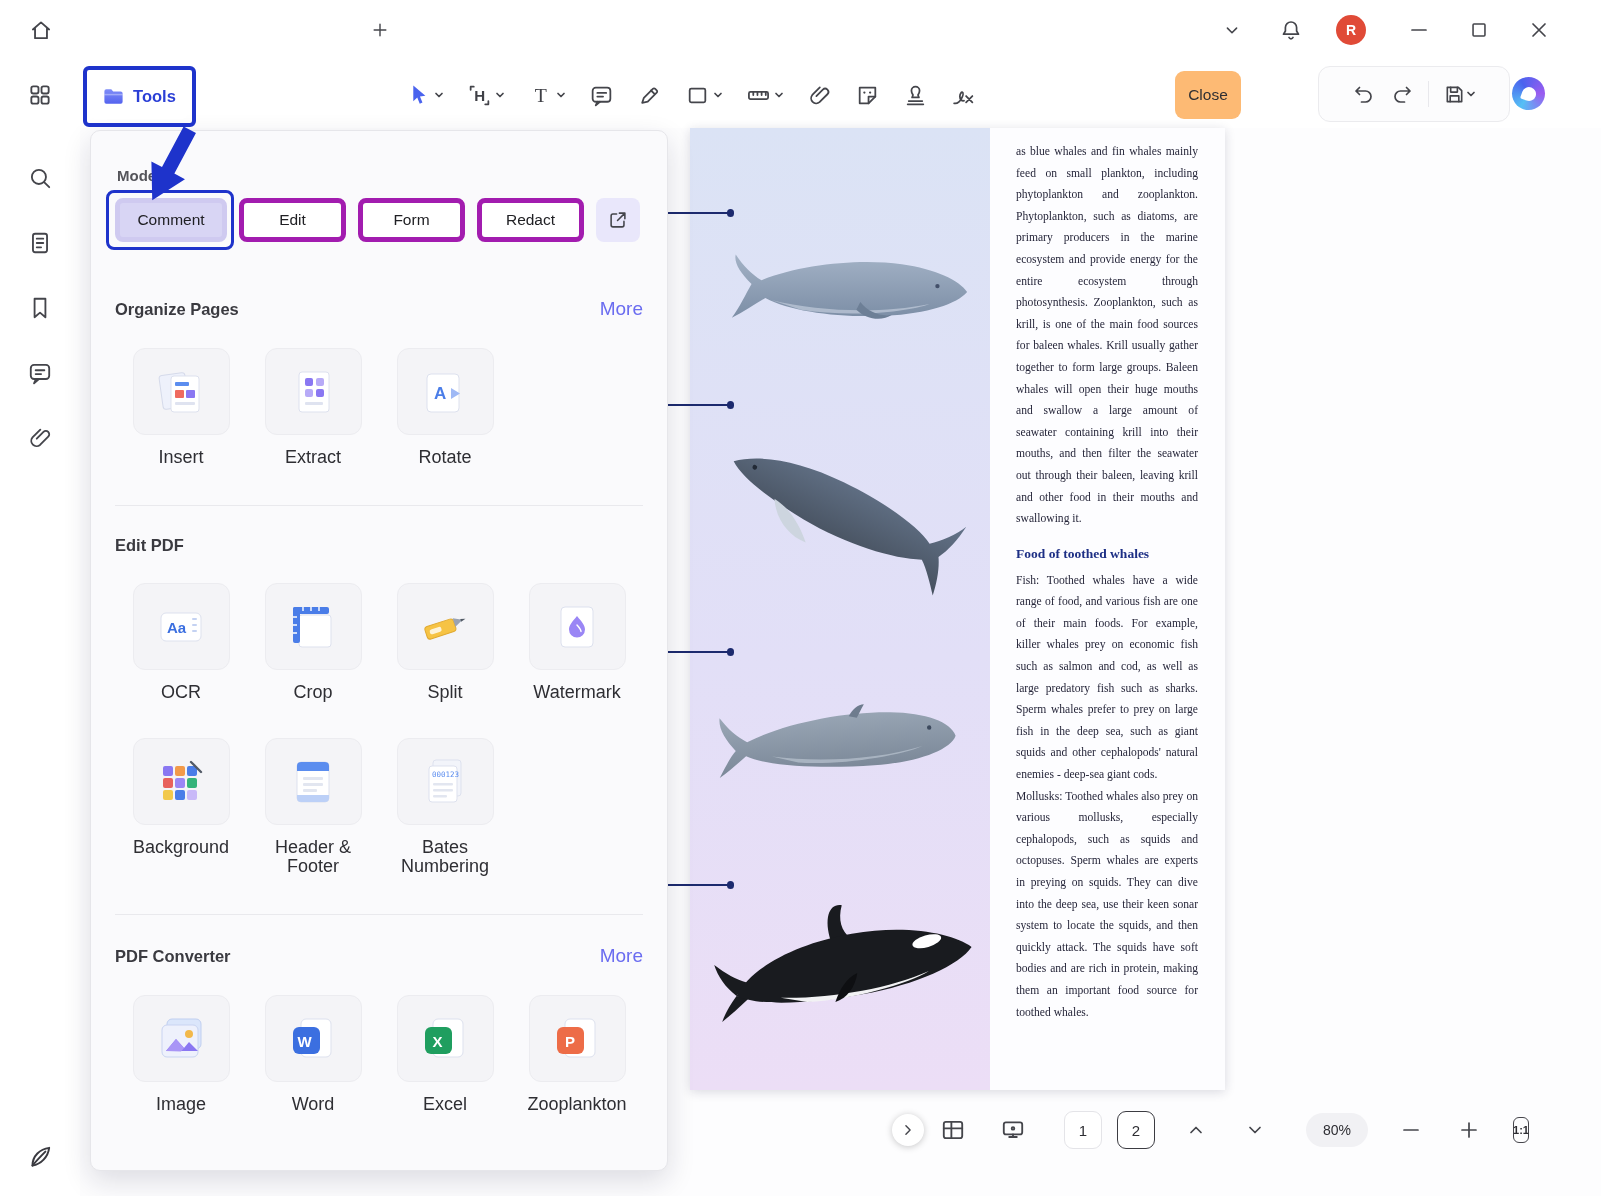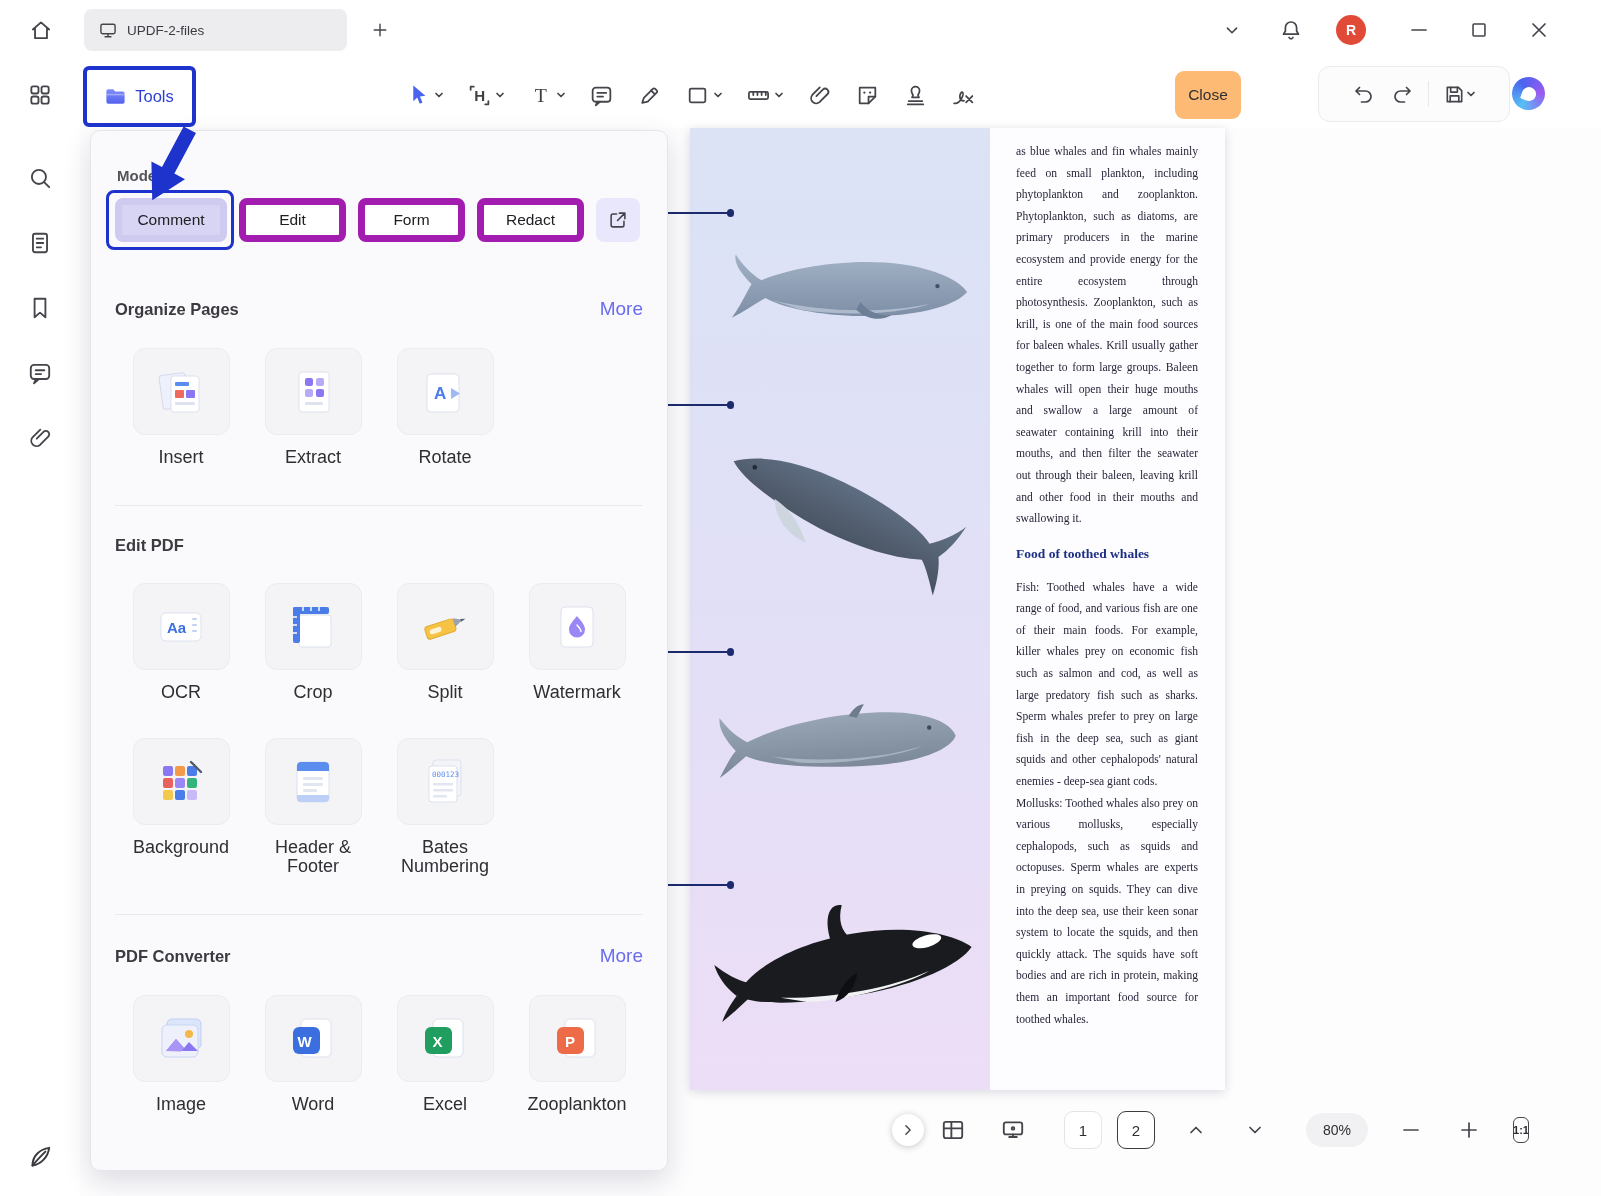--- a/index.html
+++ b/index.html
@@ -26,37 +26,37 @@
   .win-close{position:absolute;left:1526px;top:17px;width:26px;height:26px}
 
   
   .sidebar{position:absolute;left:0;top:60px;width:80px;bottom:0;background:#fff;display:flex;flex-direction:column;align-items:center;padding-top:18px;gap:31px;z-index:4}
   .side-btn{width:34px;height:34px;display:flex;align-items:center;justify-content:center}
   .side-btn.gap{margin-top:18px}
   .side-bottom{position:absolute;bottom:22px;left:50%;transform:translateX(-50%)}
 
   
   .tools-btn{position:absolute;left:89px;top:73px;width:100px;height:46px;background:#fff;border-radius:8px;display:flex;align-items:center;justify-content:center;gap:8px;z-index:11}
-  .tools-label{font-size:16.5px;font-weight:400;color:#2b3fd6}
+  .tools-label{font-size:16.5px;font-weight:700;color:#2b3fd6}
   .center-tools{position:absolute;left:402px;top:68px;height:54px;display:flex;align-items:center;gap:15px;z-index:4}
   .tool{display:flex;align-items:center;gap:3px;padding:4px}
   .close-btn{position:absolute;left:1175px;top:71px;width:66px;height:48px;background:#fdba74;border-radius:9px;display:flex;align-items:center;justify-content:center;font-size:15.5px;color:#2f2f33;z-index:4}
   .history-group{position:absolute;left:1318px;top:66px;width:192px;height:56px;border:1px solid #ebebee;background:#fcfcfd;border-radius:12px;display:flex;align-items:center;justify-content:center;gap:14px;z-index:4}
   .hist-div{width:1px;height:26px;background:#e8e8ec}
   .ai-badge{position:absolute;left:1512px;top:77px;width:33px;height:33px;border-radius:50%;background:conic-gradient(from 210deg,#56c0f5,#4a63ee,#9a5cf0,#56c0f5);display:flex;align-items:center;justify-content:center;z-index:4}
   .ai-core{width:14px;height:14px;background:#fff;border-radius:50% 50% 50% 12%;transform:rotate(20deg)}
 
   
   .viewer{position:absolute;left:80px;top:128px;right:0;bottom:0;background:#fdfdfe}
   .page{position:absolute;left:610px;top:0;width:535px;height:962px;background:#fff;box-shadow:0 2px 10px rgba(30,30,70,.16)}
   .page-left{position:absolute;top:0;left:0;bottom:0;width:300px;background:linear-gradient(180deg,#dbe3f5 0%,#e2dff7 55%,#ecdef6 100%);overflow:visible}
   .whale{position:absolute}
   .page-right{position:absolute;top:0;right:0;width:235px;height:100%;background:#fdfdff;padding:13px 27px 0 26px}
   .page-right p{font-family:"Liberation Serif",serif;font-size:11.6px;line-height:21.6px;color:#26263a;text-align:justify}
-  .doc-heading{font-family:"Liberation Serif",serif;font-size:13.5px;font-weight:700;color:#1d2f85;margin:16px 0 15px}
+  .doc-heading{font-family:"Liberation Serif",serif;font-size:13.5px;font-weight:700;color:#1d2f85;margin:16px 0 8px}
   .connector{position:absolute;left:588px;width:62px;height:2px;background:#1c2a6e;z-index:2}
   .connector i{position:absolute;right:-4px;top:-2.8px;width:7.5px;height:7.5px;border-radius:50%;background:#1c2a6e}
 
   
   .pb{position:absolute;z-index:5}
   .expand-btn{left:892px;top:1114px;width:32px;height:32px;border-radius:50%;background:#fff;box-shadow:0 1px 7px rgba(0,0,0,.22)}
   .pb-thumbs{left:940px;top:1117px;width:26px;height:26px}
   .pb-present{left:1000px;top:1117px;width:26px;height:26px}
   .page-box{width:38px;height:38px;background:#fff;border:1px solid #e4e4e8;border-radius:9px;display:flex;align-items:center;justify-content:center;font-size:15px;color:#2e2e33}
   .page-box1{left:1064px;top:1111px}
@@ -65,21 +65,21 @@
   .pb-down{left:1242px;top:1117px;width:26px;height:26px}
   .zoom-pill{left:1306px;top:1113px;width:62px;height:34px;background:#f1f1f4;border-radius:18px;display:flex;align-items:center;justify-content:center;font-size:14px;color:#2e2e33}
   .pb-minus{left:1398px;top:1117px;width:26px;height:26px}
   .pb-plus{left:1456px;top:1117px;width:26px;height:26px}
   .ratio-box{left:1513px;top:1117px;width:16px;height:26px;border:1.6px solid #46464c;border-radius:6px;display:flex;align-items:center;justify-content:center;font-size:11px;font-weight:700;color:#2e2e33}
 
   
   .tools-panel{position:absolute;left:90px;top:130px;width:578px;height:1041px;background:#fafafc;border:1px solid #e6e6ea;border-radius:10px;box-shadow:0 10px 28px rgba(20,20,60,.14);padding:36px 24px 0;z-index:8}
   .mode-label{font-size:15px;font-weight:600;color:#54545a;margin-left:2px}
   .modes-row{display:flex;gap:12px;margin-top:14px}
-  .mode-btn{height:44px;background:#fff;border:7px solid #a21caf;border-radius:8px;display:flex;align-items:center;justify-content:center;font-size:15.5px;color:#202024}
+  .mode-btn{height:44px;background:#fff;border:5px solid #a21caf;border-radius:8px;display:flex;align-items:center;justify-content:center;font-size:15.5px;color:#202024}
   .mode-comment{width:112px;background:#d8d5f4;border-color:#cfcaf0}
   .mode-plain{width:107px}
   .mode-ext{width:44px;height:44px;background:#e9e7fb;border-radius:8px;display:flex;align-items:center;justify-content:center}
   .sec-head{display:flex;justify-content:space-between;align-items:center;margin-top:56px}
   .sec-head.tight{margin-top:30px}
   .sec-title{font-size:16.5px;font-weight:600;color:#3a3a40}
   .more-link{font-size:19px;color:#6a6cf0}
   .card-grid{display:grid;grid-template-columns:repeat(4,1fr);margin-top:28px;row-gap:36px}
   .cell{display:flex;flex-direction:column;align-items:center}
   .card{width:97px;height:87px;background:#f4f4f7;border:1px solid #ececf0;border-radius:12px;display:flex;align-items:center;justify-content:center}
@@ -94,27 +94,20 @@
 </head>
 <body>
 
 <div class="app">
 
   <div class="titlebar">
     <div class="home-btn iconbtn">
       <svg class="stroke" width="26" height="26" viewBox="0 0 24 24">
           <path d="M4.5,11.5 L12,5 l7.5,6.5 M6.5,10 V19.5 h11 V10"></path>
         </svg>
-    </div>
-    <div class="tab">
-      <svg class="stroke" width="20" height="20" viewBox="0 0 24 24">
-          <rect x="3.5" y="5" width="17" height="11.5" rx="2"></rect>
-          <path d="M12,16.5 V20 M8.5,20 h7"></path>
-        </svg>
-      <span class="tab-title">UPDF-2-files</span>
     </div>
     <div class="new-tab iconbtn">
       <svg class="stroke" width="20" height="20" viewBox="0 0 24 24" stroke="#8a8a90">
           <path d="M5,12 h14 M12,5 v14"></path>
         </svg>
     </div>
     <div class="tb-chevron iconbtn">
       <svg class="stroke" width="22" height="22" viewBox="0 0 24 24">
           <path d="M7,10 l5,5 5,-5"></path>
         </svg>

